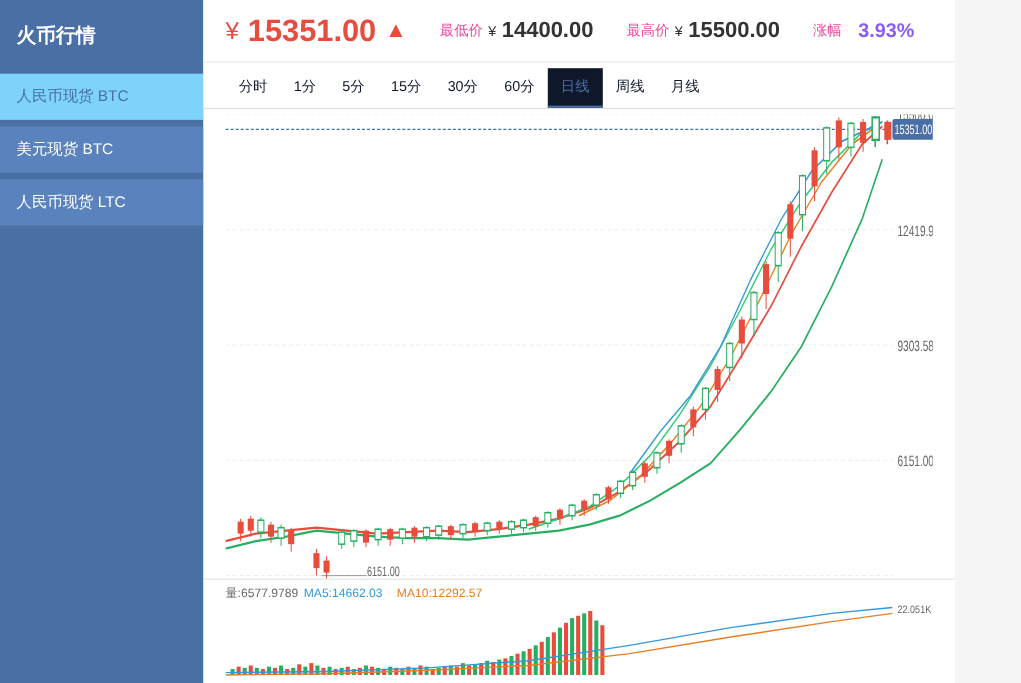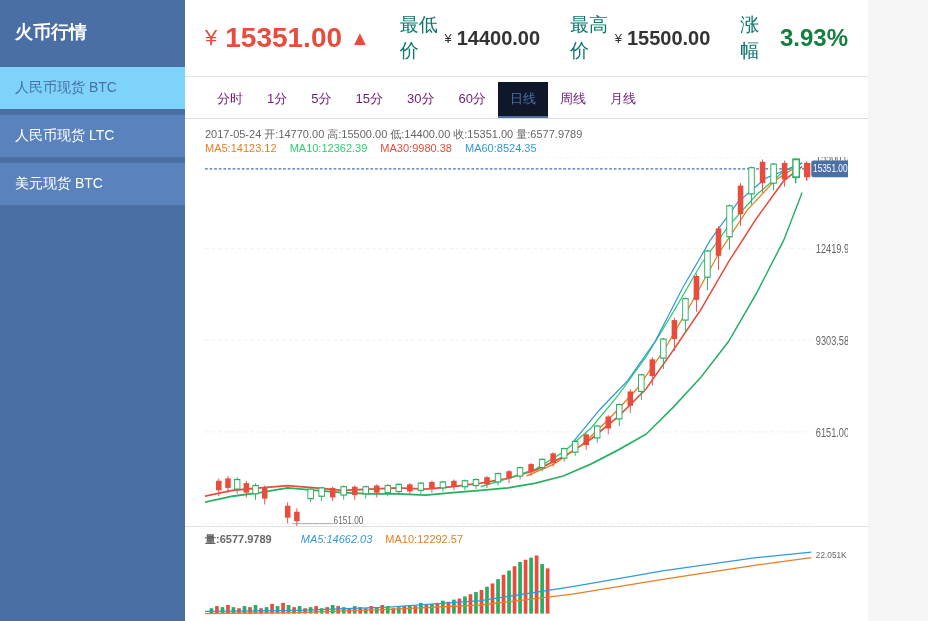--- a/index.html
+++ b/index.html
@@ -16,28 +16,28 @@
     
     .main-content { flex: 1; display: flex; flex-direction: column; background: #fff; }
 
     
     .header-bar { display: flex; align-items: center; padding: 12px 20px; border-bottom: 1px solid #e0e0e0; background: #fff; gap: 30px; }
     .price-main { display: flex; align-items: center; gap: 8px; }
     .price-main .price { color: #e74c3c; font-size: 28px; font-weight: bold; }
     .price-main .currency { color: #e74c3c; font-size: 22px; }
     .arrow-up { color: #e74c3c; font-size: 20px; }
     .price-info { display: flex; align-items: center; gap: 5px; }
-    .price-info .label { color: #0f766e; font-size: 19px; }
+    .price-info .label { color: #ec4899; font-size: 13px; }
     .price-info .value { color: #333; font-size: 20px; font-weight: bold; }
     .price-info .currency-small { color: #333; font-size: 13px; }
-    .change-pct { color: #15803d; font-size: 24px; font-weight: bold; margin-left: 10px; }
+    .change-pct { color: #8b5cf6; font-size: 18px; font-weight: bold; margin-left: 10px; }
 
     
     .tab-bar { display: flex; align-items: center; padding: 5px 20px 0; border-bottom: 1px solid #ddd; background: #fff; }
-    .tab { padding: 8px 12px; font-size: 13px; color: #701a75; cursor: pointer; border-bottom: 2px solid transparent; }
+    .tab { padding: 8px 12px; font-size: 13px; color: #0f172a; cursor: pointer; border-bottom: 2px solid transparent; }
     .tab.active { color: #4a6fa5; border-bottom: 2px solid #4a6fa5; background: #0f172a; }
 
     
     .chart-area { flex: 1; display: flex; flex-direction: column; padding: 5px 0; overflow: hidden; }
 
     
     .chart-info { padding: 3px 20px; font-size: 11px; color: #666; }
 
     
     .chart-svg-container { flex: 1; position: relative; padding: 0 20px; }
@@ -49,22 +49,22 @@
     .volume-svg { width: 100%; height: 70px; }
   </style>
 </head>
 <body>
 
 <div class="app-container">
 
   <div class="sidebar">
     <div class="sidebar-title">火币行情</div>
     <div class="sidebar-item active">人民币现货 BTC</div>
+    <div class="sidebar-item">美元现货 BTC</div>
     <div class="sidebar-item">人民币现货 LTC</div>
-    <div class="sidebar-item">美元现货 BTC</div>
   </div>
 
   <div class="main-content">
 
     <div class="header-bar">
       <div class="price-main">
         <span class="currency">¥</span>
         <span class="price">15351.00</span>
         <span class="arrow-up">▲</span>
       </div>
@@ -90,27 +90,20 @@
       <div class="tab">5分</div>
       <div class="tab">15分</div>
       <div class="tab">30分</div>
       <div class="tab">60分</div>
       <div class="tab active">日线</div>
       <div class="tab">周线</div>
       <div class="tab">月线</div>
     </div>
 
     <div class="chart-area">
-      <div class="chart-info">
-        <span>2017-05-24  开:14770.00  高:15500.00  低:14400.00  收:15351.00  量:6577.9789</span><br>
-        <span style="color:#e67e22;">MA5:14123.12</span>
-        <span style="color:#2ecc71; margin-left:10px;">MA10:12362.39</span>
-        <span style="color:#e74c3c; margin-left:10px;">MA30:9980.38</span>
-        <span style="color:#3498db; margin-left:10px;">MA60:8524.35</span>
-      </div>
 
       <div class="chart-svg-container">
         <svg viewBox="0 0 700 310" preserveAspectRatio="none">
 
           <line x1="0" y1="0" x2="660" y2="0" stroke="#e0e0e0" stroke-width="0.5" stroke-dasharray="4,3"></line>
           <line x1="0" y1="77" x2="660" y2="77" stroke="#e0e0e0" stroke-width="0.5" stroke-dasharray="4,3"></line>
           <line x1="0" y1="154" x2="660" y2="154" stroke="#e0e0e0" stroke-width="0.5" stroke-dasharray="4,3"></line>
           <line x1="0" y1="231" x2="660" y2="231" stroke="#e0e0e0" stroke-width="0.5" stroke-dasharray="4,3"></line>
           <line x1="0" y1="308" x2="660" y2="308" stroke="#e0e0e0" stroke-width="0.5" stroke-dasharray="4,3"></line>
 
@@ -250,22 +243,22 @@
 
           <line x1="643" y1="1" x2="643" y2="22" stroke="#27ae60" stroke-width="1.5"></line>
           <rect x="640" y="2" width="7" height="15" fill="#fff" stroke="#27ae60" stroke-width="1.5"></rect>
           <line x1="655" y1="4" x2="655" y2="20" stroke="#e74c3c" stroke-width="1.5"></line>
           <rect x="652" y="5" width="7" height="12" fill="#e74c3c"></rect>
         </svg>
       </div>
 
       <div class="volume-area">
         <div class="volume-label">
-          <span style="color:#666;font-weight:bold;">量:6577.9789</span>
-          <span style="color:#3498db; margin-left:26px;font-style:italic;">MA5:14662.03</span>
+          <span style="color:#666;">量:6577.9789</span>
+          <span style="color:#3498db; margin-left:2px;">MA5:14662.03</span>
           <span style="color:#e67e22; margin-left:10px;">MA10:12292.57</span>
         </div>
         <svg class="volume-svg" viewBox="0 0 700 65" preserveAspectRatio="none">
 
           <text x="665" y="8" font-size="9" fill="#666">22.051K</text>
 
           <rect x="5" y="55" width="4" height="5" fill="#27ae60"></rect>
           <rect x="11" y="53" width="4" height="7" fill="#e74c3c"></rect>
           <rect x="17" y="54" width="4" height="6" fill="#27ae60"></rect>
           <rect x="23" y="52" width="4" height="8" fill="#e74c3c"></rect>

